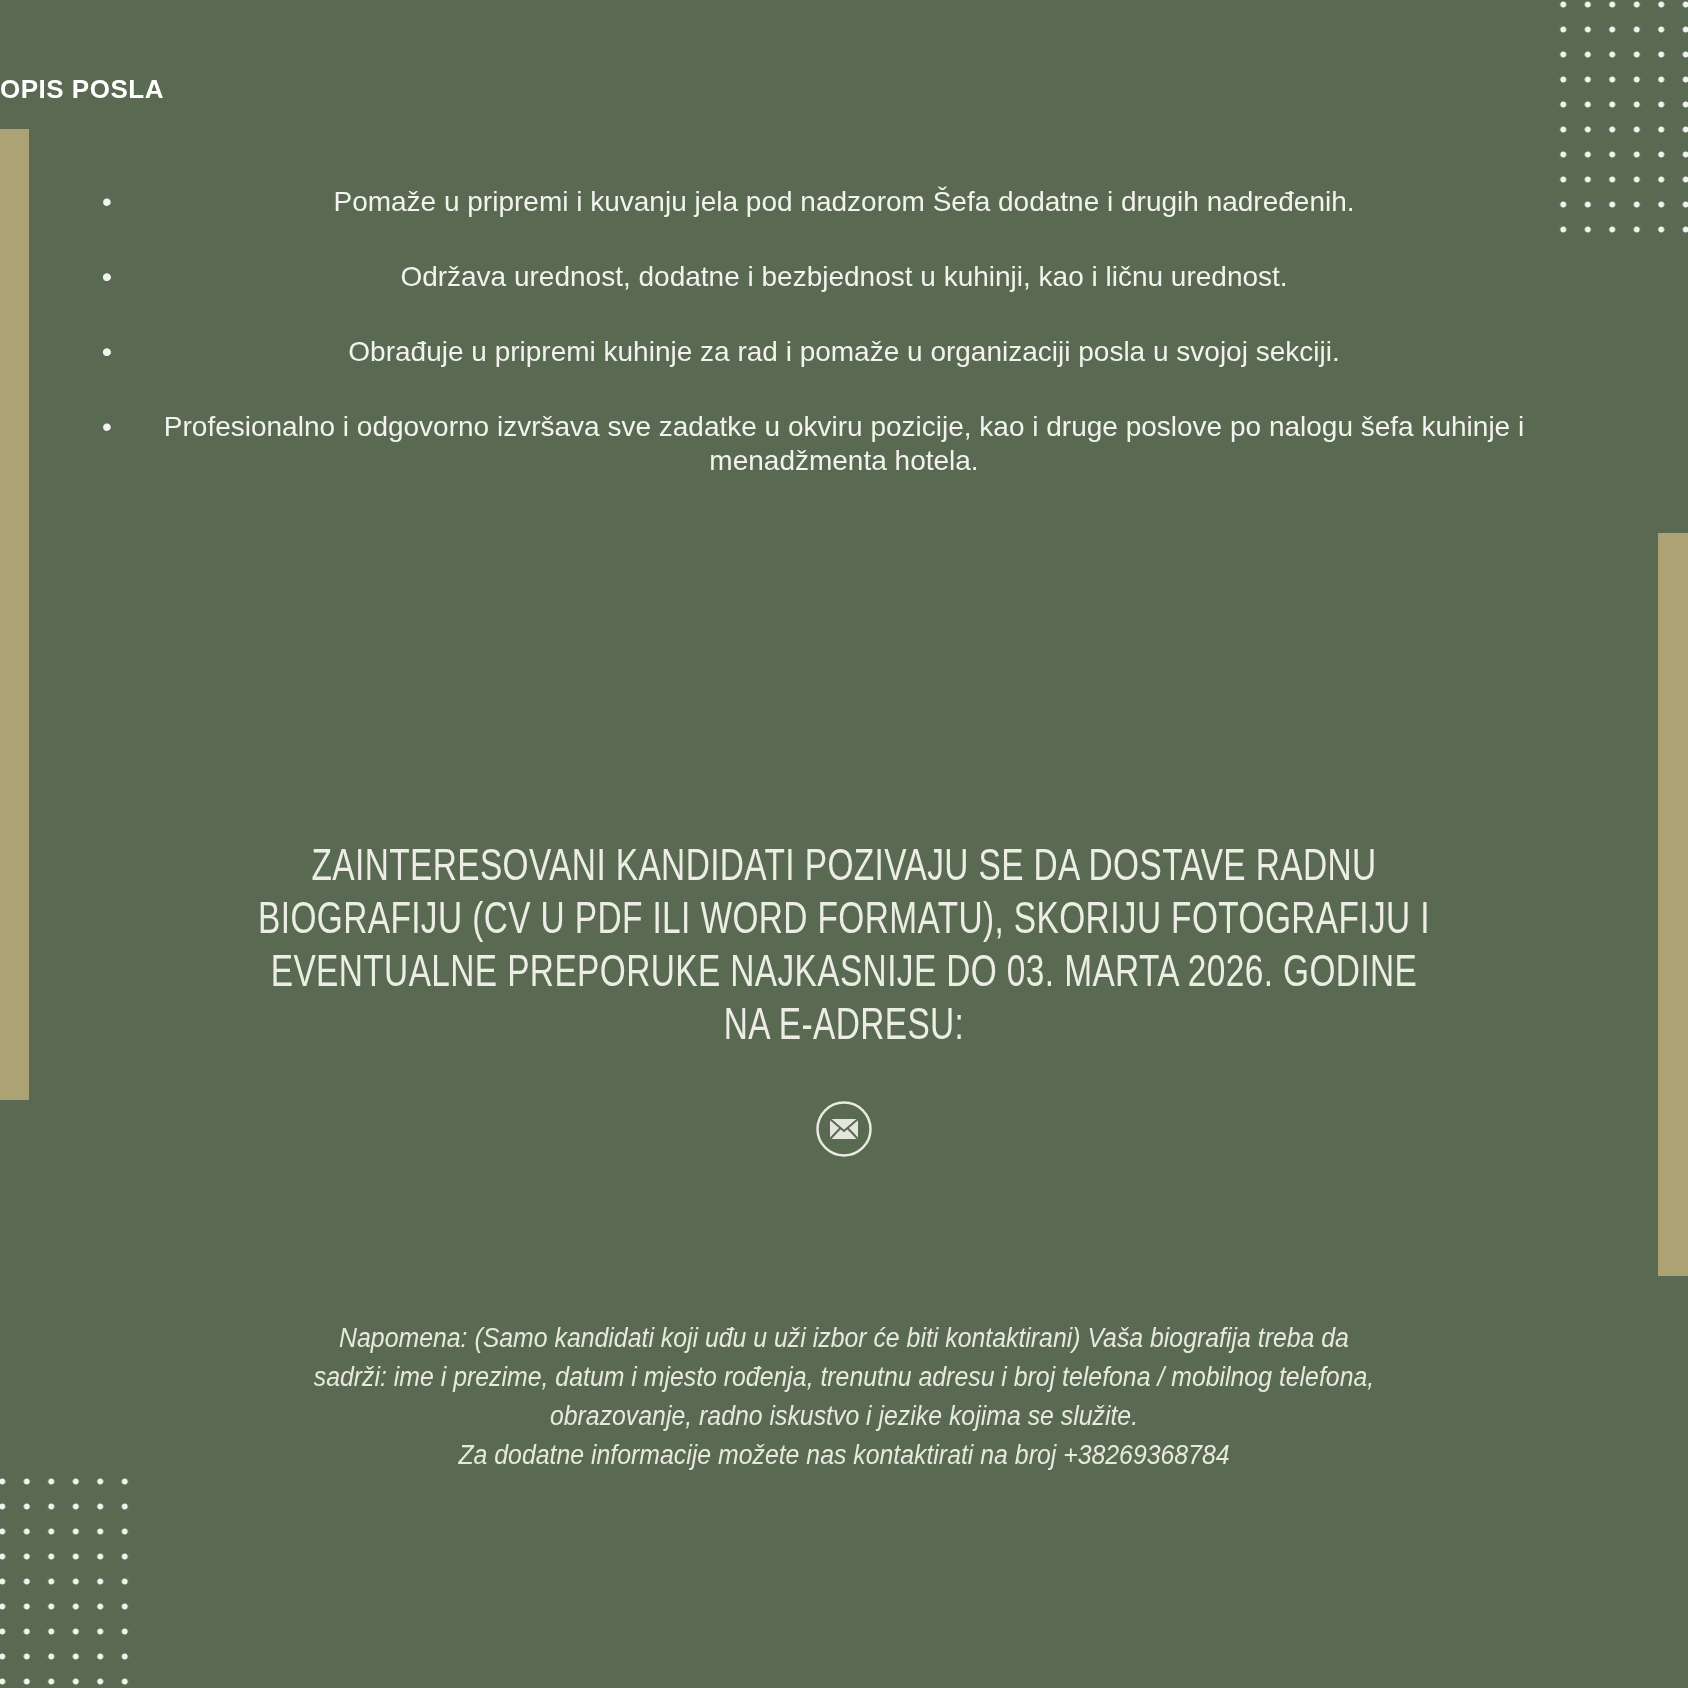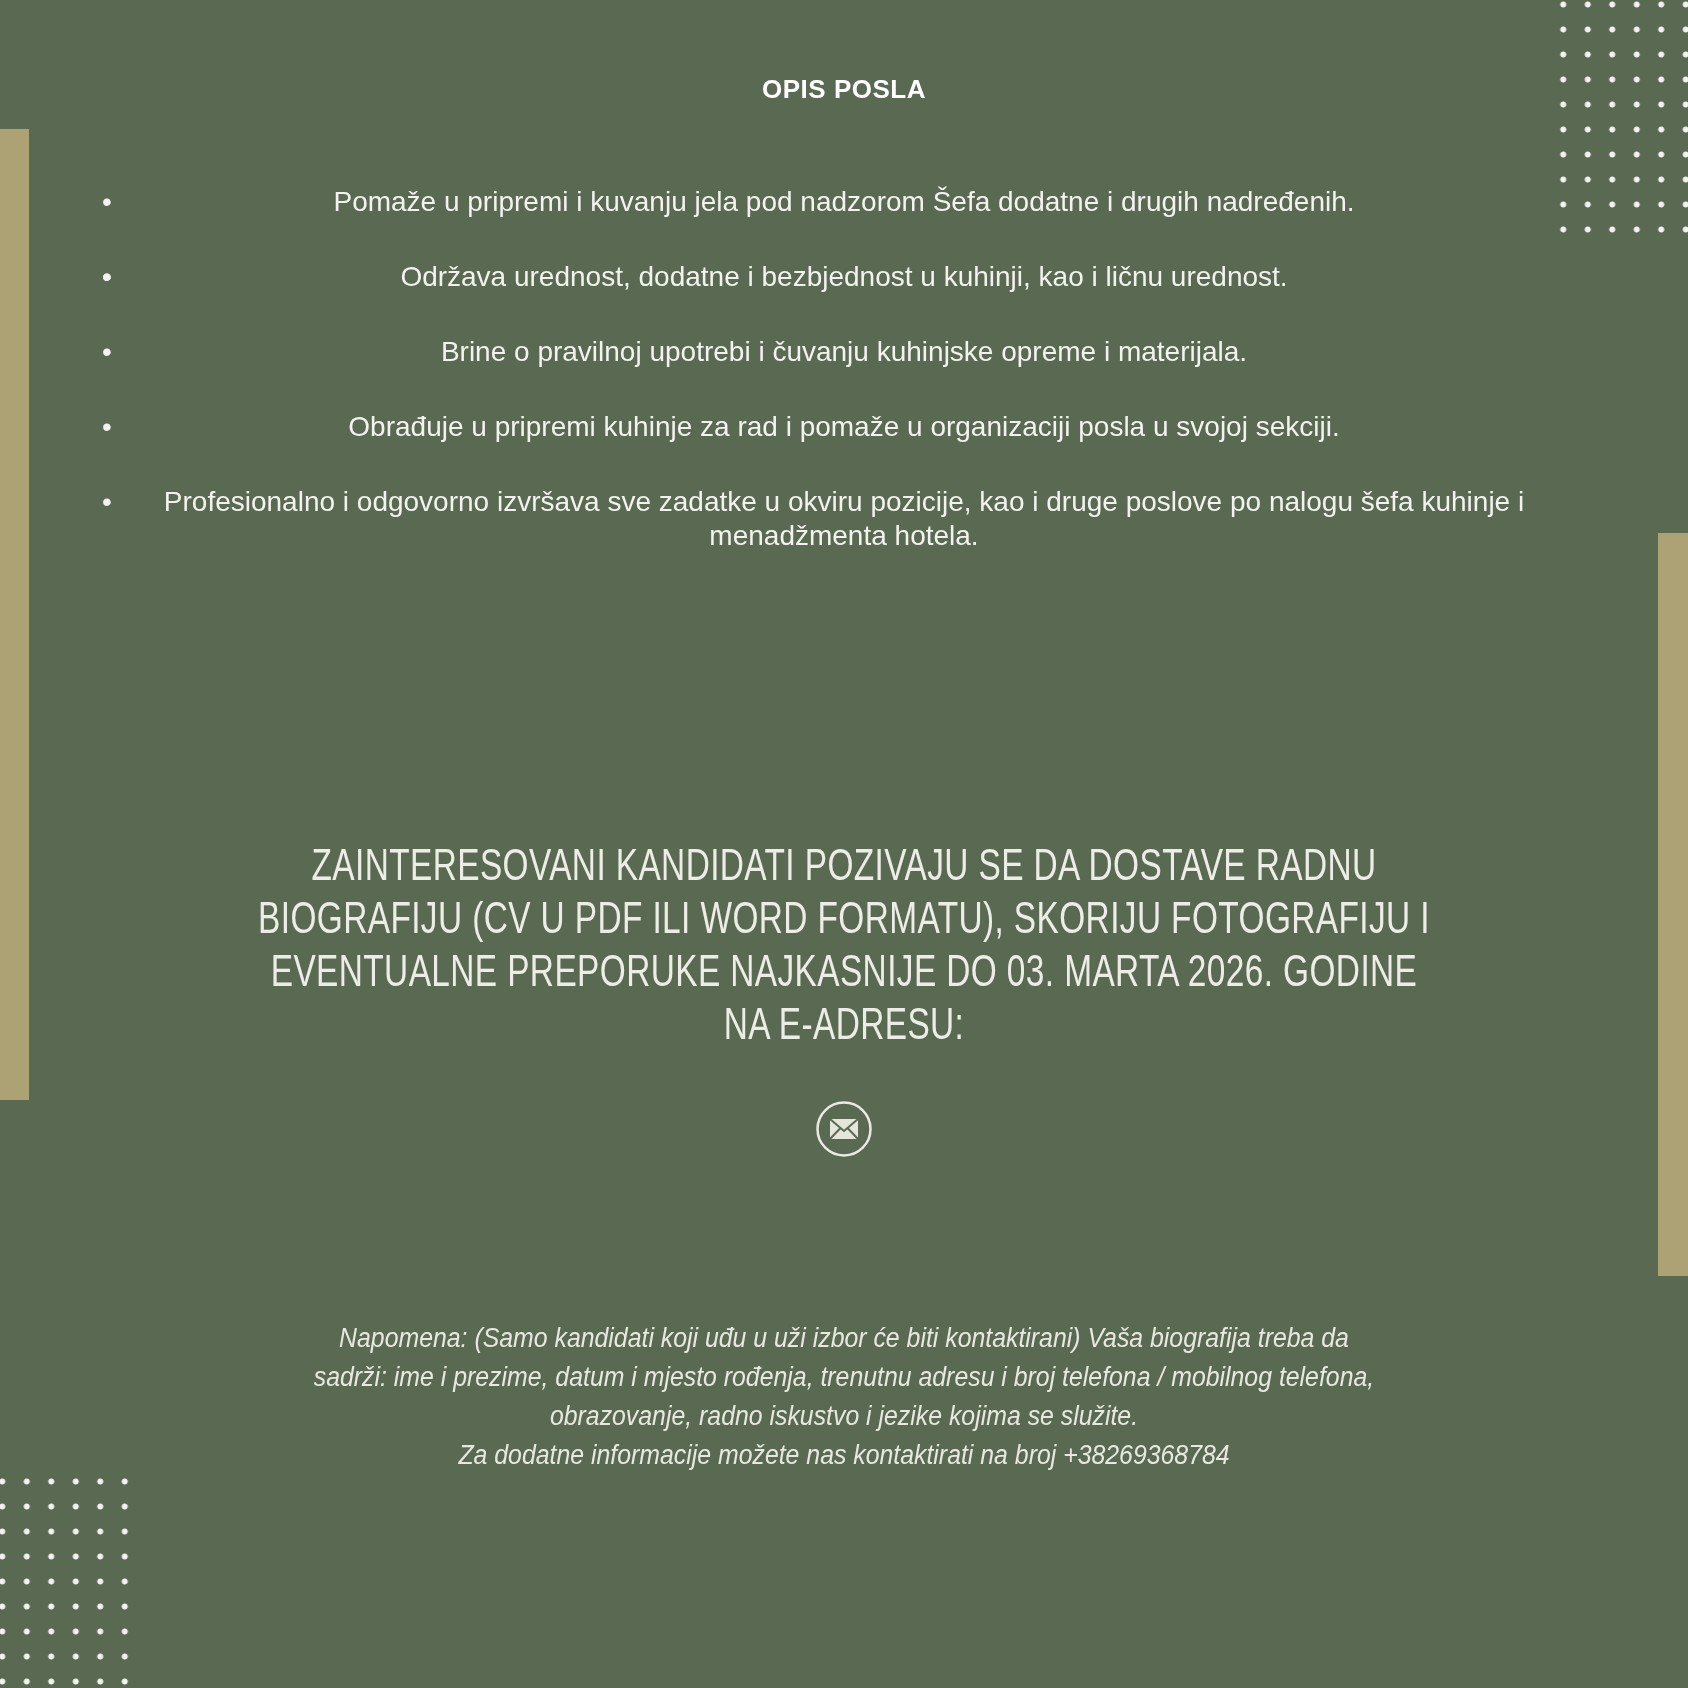--- a/index.html
+++ b/index.html
@@ -31,21 +31,20 @@
     background-image: radial-gradient(circle, #f2f3ee 2.6px, rgba(0,0,0,0) 3.4px);
     background-size: 24.5px 25px;
   }
   .dots-tr { left: 1551px; top: -8px; width: 140px; height: 250px; }
   .dots-bl { left: -10px; top: 1469px; width: 150px; height: 225px; }
 
   
   .title {
     position: absolute; top: 74px; left: 0; right: 0;
     margin: 0;
-    text-align: center;
     font-size: 26px; font-weight: 700;
     letter-spacing: 0.5px;
     color: #ffffff;
   }
 
   
   .duties {
     position: absolute; top: 185px; left: 0; right: 0;
     margin: 0; padding: 0 100px;
     list-style: none;
@@ -119,21 +118,20 @@
     </li>
     <li>
       <span class="bullet">•</span>
     </li>
     <li>
       <span class="bullet">•</span>
       <span>Održava urednost, dodatne i bezbjednost u kuhinji, kao i ličnu urednost.</span>
     </li>
     <li>
       <span class="bullet">•</span>
-      <span>Brine o pravilnoj upotrebi i čuvanju kuhinjske opreme i materijala.</span>
     </li>
     <li>
       <span class="bullet">•</span>
       <span>Obrađuje u pripremi kuhinje za rad i pomaže u organizaciji posla u svojoj sekciji.</span>
     </li>
     <li>
       <span class="bullet">•</span>
       <span>Profesionalno i odgovorno izvršava sve zadatke u okviru pozicije, kao i druge poslove po nalogu šefa kuhinje i menadžmenta hotela.</span>
     </li>
   </ul>

